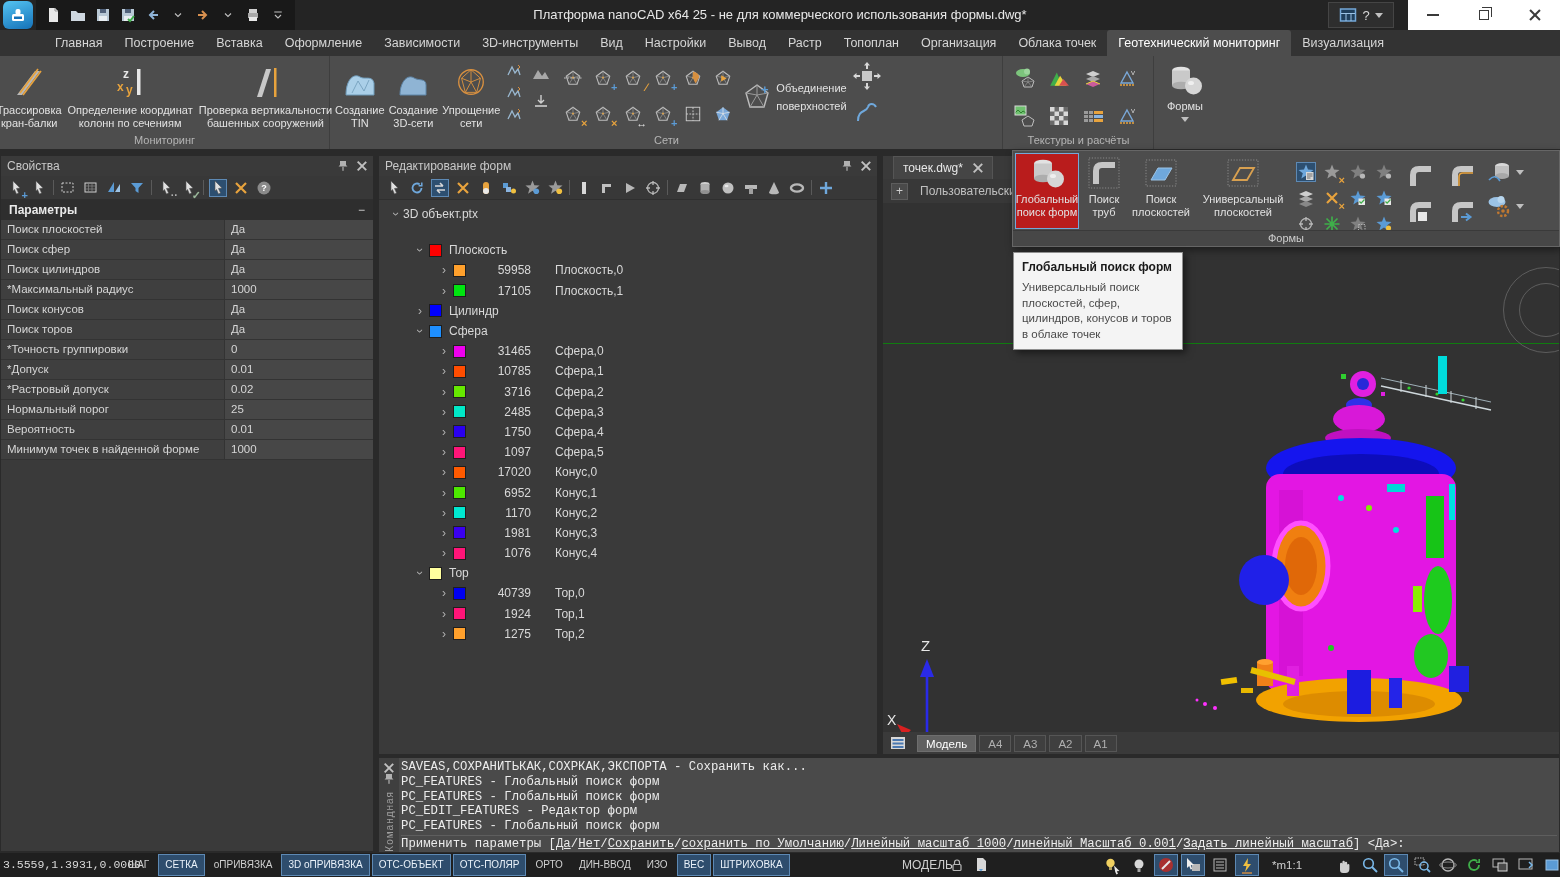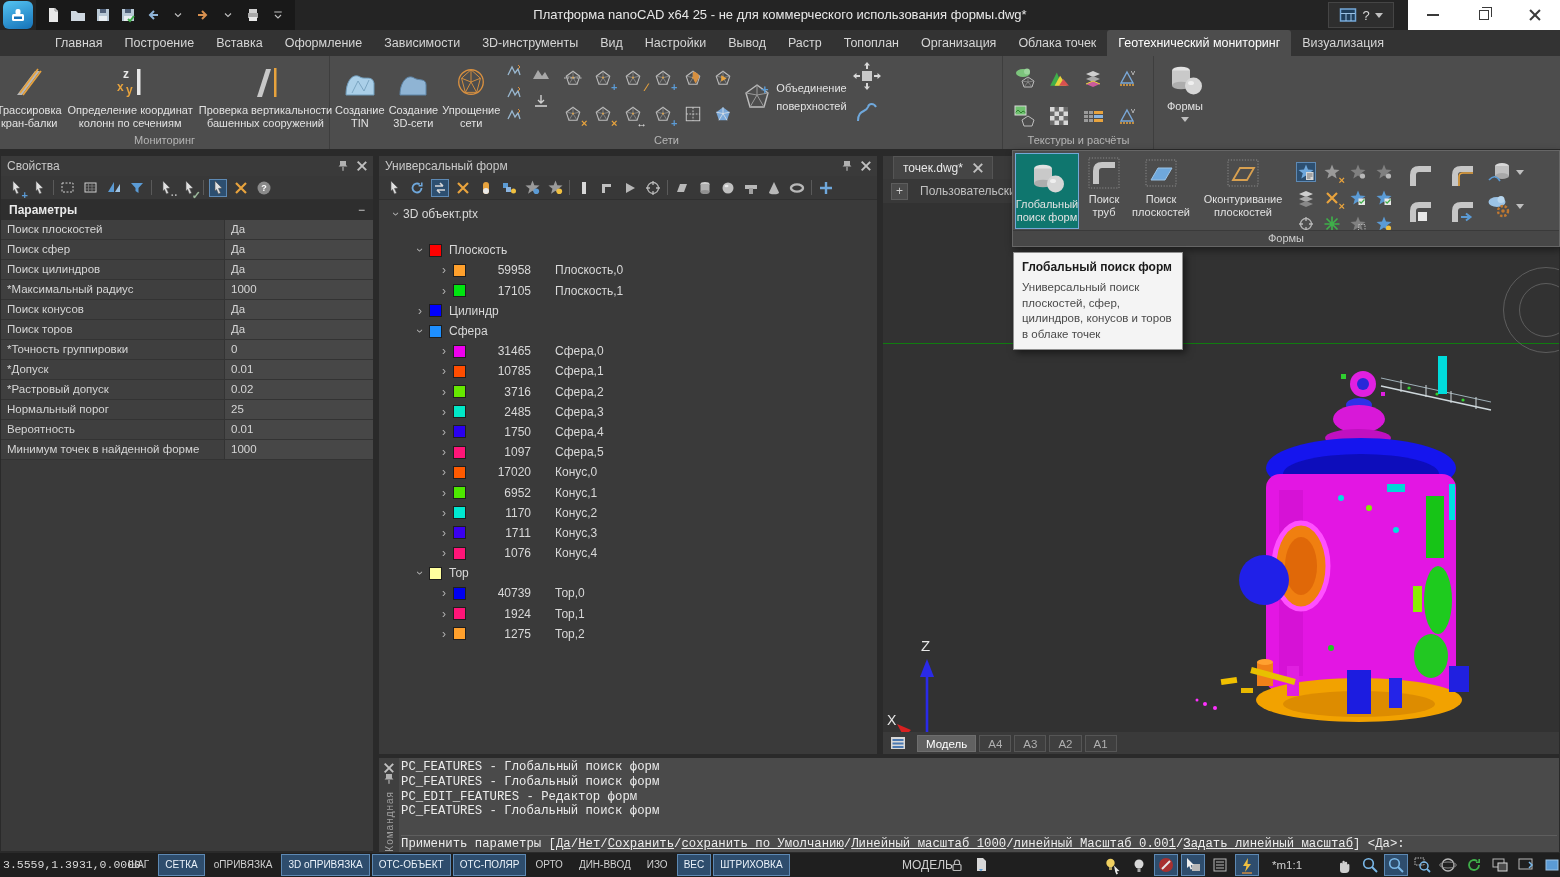--- a/index.html
+++ b/index.html
@@ -108,21 +108,21 @@
   .sht { padding:0 8px; height:17px; line-height:16px; font-size:11.5px; color:#b0b0b0; background:#3f3f3f;
          border:1px solid #565656; margin-right:3px; }
   .sht.active { background:#616161; color:#ffffff; border-color:#6e6e6e; }
 
   
   .popup { position:absolute; left:1012px; top:150px; width:548px; height:97px; background:#4d4d4d;
            border:1px solid #666; box-shadow:2px 3px 8px rgba(0,0,0,.45); z-index:40; }
   .popup-row { display:flex; align-items:flex-start; height:80px; padding:2px 2px 0 2px; gap:2px; }
   .pbtn { width:64px; height:76px; display:flex; flex-direction:column; align-items:center; }
   .pbtn .ric { height:44px; display:flex; align-items:center; justify-content:center; }
-  .pbtn.sel { background:#0f766e; box-shadow:inset 0 0 0 1px #74a8d8;justify-content:center; }
+  .pbtn.sel { background:#b91c1c; box-shadow:inset 0 0 0 1px #74a8d8; }
   .pfoot { position:absolute; left:0; right:0; bottom:0; height:16px; background:#474747; border-top:1px solid #3a3a3a;
            text-align:center; font-size:11px; color:#cfcfcf; line-height:15px; }
   #popup-grid { display:grid; grid-template-columns:repeat(4,26px); grid-auto-rows:26px; margin-top:6px; align-items:center; justify-items:center; }
   #pipe-grid { display:grid; grid-template-columns:repeat(2,42px); grid-auto-rows:36px; margin-top:4px; align-items:center; justify-items:center; }
   #dd-grid { display:flex; flex-direction:column; gap:6px; margin-top:5px; }
   .ddi { display:flex; align-items:center; gap:3px; }
 
   
   .tooltip { position:absolute; left:1013px; top:252px; width:170px; background:#f4f4f4; border:1px solid #8f8f8f;
              box-shadow:3px 3px 7px rgba(0,0,0,.5); z-index:50; padding:7px 8px; }
@@ -719,21 +719,21 @@
         </div>
         <div class="prow">
           <span class="pl">Минимум точек в найденной форме</span>
           <span class="pv">1000</span>
         </div>
       </div>
   </div>
 
   <div class="panel editor">
     <div class="phead">
-      <span>Универсальный форм</span>
+      <span>Редактирование форм</span>
       <span class="sp"></span>
       <span class="gi" style="width:12px;height:12px">
           <svg xmlns="http://www.w3.org/2000/svg" width="12" height="12" viewBox="0 0 12 12">
             <path d="M3,1 h6 v4 l1.5,1.5 h-9 L3,5 Z" fill="#b0b0b0"></path>
             <rect x="5.4" y="6.8" width="1.2" height="4" fill="#b0b0b0"></rect>
           </svg>
         </span>
       <span class="xbtn"></span>
     </div>
     <div class="ptools">
@@ -929,21 +929,21 @@
         </div>
         <div class="trow" style="padding-left: 58px;">
           <span class="chev">›</span>
           <span class="swatch" style="background: rgb(0, 232, 208);"></span>
           <span class="cnt">1170</span>
           <span class="tlabel">Конус,2</span>
         </div>
         <div class="trow" style="padding-left: 58px;">
           <span class="chev">›</span>
           <span class="swatch" style="background: rgb(58, 0, 240);"></span>
-          <span class="cnt">1711</span>
+          <span class="cnt">1981</span>
           <span class="tlabel">Конус,3</span>
         </div>
         <div class="trow" style="padding-left: 58px;">
           <span class="chev">›</span>
           <span class="swatch" style="background: rgb(255, 21, 120);"></span>
           <span class="cnt">1076</span>
           <span class="tlabel">Конус,4</span>
         </div>
         <div class="trow" style="padding-left: 34px;">
           <span class="chev rot">›</span>
@@ -1101,21 +1101,21 @@
         <span class="rl">Поиск</span>
         <span class="rl">плоскостей</span>
       </div>
       <div class="pbtn" style="width:96px">
         <span class="ric gi" style="width:36px;height:40px">
             <svg xmlns="http://www.w3.org/2000/svg" width="34" height="34" viewBox="0 0 34 34">
               <rect x="2" y="4" width="30" height="26" fill="none" stroke="#8a8a8a" stroke-dasharray="1.2,1.6"></rect>
               <path d="M7,24 L14,12 L28,12 L21,24 Z" fill="none" stroke="#d8a050" stroke-width="1.8"></path>
             </svg>
           </span>
-        <span class="rl">Оконтуривание</span>
+        <span class="rl">Универсальный</span>
         <span class="rl">плоскостей</span>
       </div>
       <div id="popup-grid">
           <span class="gi activebox" style="height: 20px; width: 20px;">
             <svg xmlns="http://www.w3.org/2000/svg" width="18" height="18" viewBox="0 0 18 18">
               <path d="M9,1.5 L11,6.6 L16.5,6.9 L12.2,10.3 L13.7,15.6 L9,12.5 L4.3,15.6 L5.8,10.3 L1.5,6.9 L7,6.6 Z" fill="#6fa8dc"></path>
               <rect x="9" y="9" width="7.5" height="8" fill="#d8d8d8"></rect>
               <path d="M10,11 h5.5 M10,13 h5.5 M10,15 h3.5" stroke="#555" stroke-width="0.8"></path>
             </svg>
           </span>
@@ -1251,20 +1251,21 @@
       <span class="xbtn" style="margin-left:0"></span>
       <span class="gi" style="width:12px;height:12px">
           <svg xmlns="http://www.w3.org/2000/svg" width="12" height="12" viewBox="0 0 12 12">
             <path d="M3,1 h6 v4 l1.5,1.5 h-9 L3,5 Z" fill="#b0b0b0"></path>
             <rect x="5.4" y="6.8" width="1.2" height="4" fill="#b0b0b0"></rect>
           </svg>
         </span>
       <span class="vlabel">Командная</span>
     </div>
     <div class="cmdlines" id="cmd-history">
+        <div>SAVEAS,СОХРАНИТЬКАК,СОХРКАК,ЭКСПОРТА - Сохранить как...</div>
         <div>PC_FEATURES - Глобальный поиск форм</div>
         <div>PC_FEATURES - Глобальный поиск форм</div>
         <div>PC_EDIT_FEATURES - Редактор форм</div>
         <div>PC_FEATURES - Глобальный поиск форм</div>
       </div>
     <div class="cmdprompt" id="cmd-prompt"><span>Применить параметры [</span><span class="lnk">Да</span><span>/</span><span class="lnk">Нет</span><span>/</span><span class="lnk">Сохранить</span><span>/</span><span class="lnk">сохранить по Умолчанию</span><span>/</span><span class="lnk">Линейный масштаб 1000</span><span>/</span><span class="lnk">линейный Масштаб 0.001</span><span>/</span><span class="lnk">Задать линейный масштаб</span><span>] &lt;Да&gt;:</span></div>
   </div>
 
   <div class="statusbar">
     <span class="coords">3.5559,1.3931,0.0000</span>

